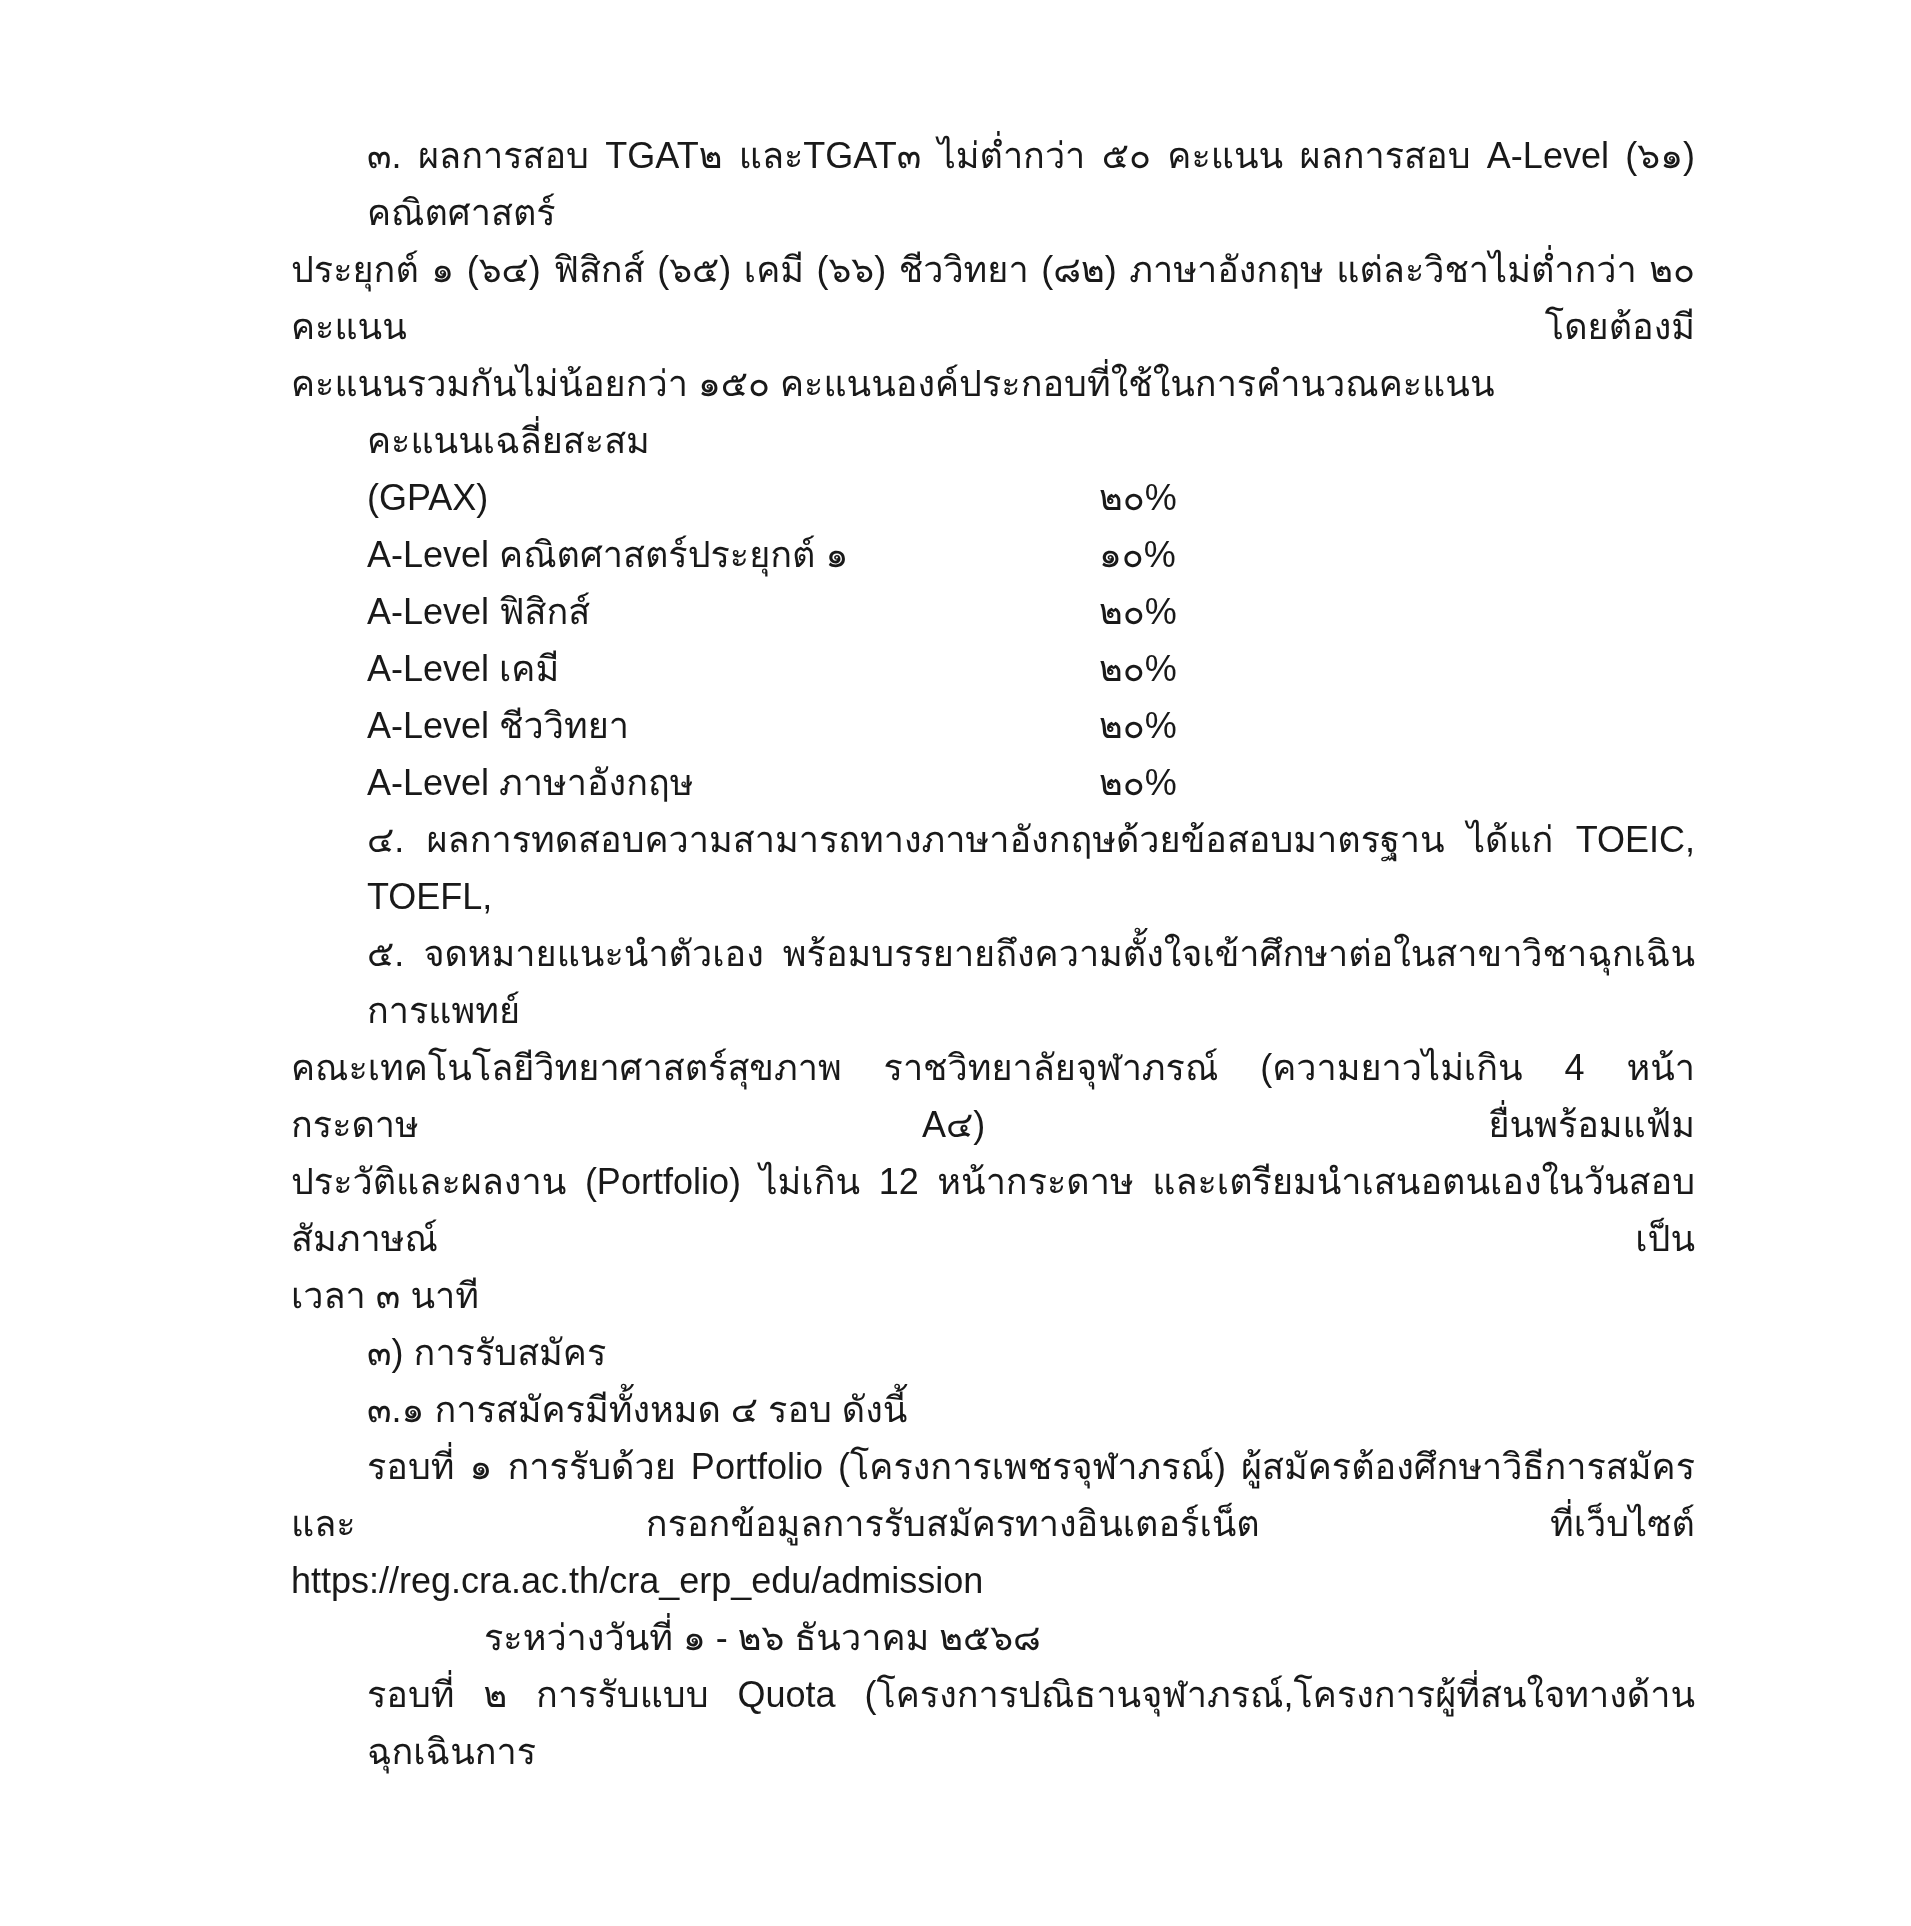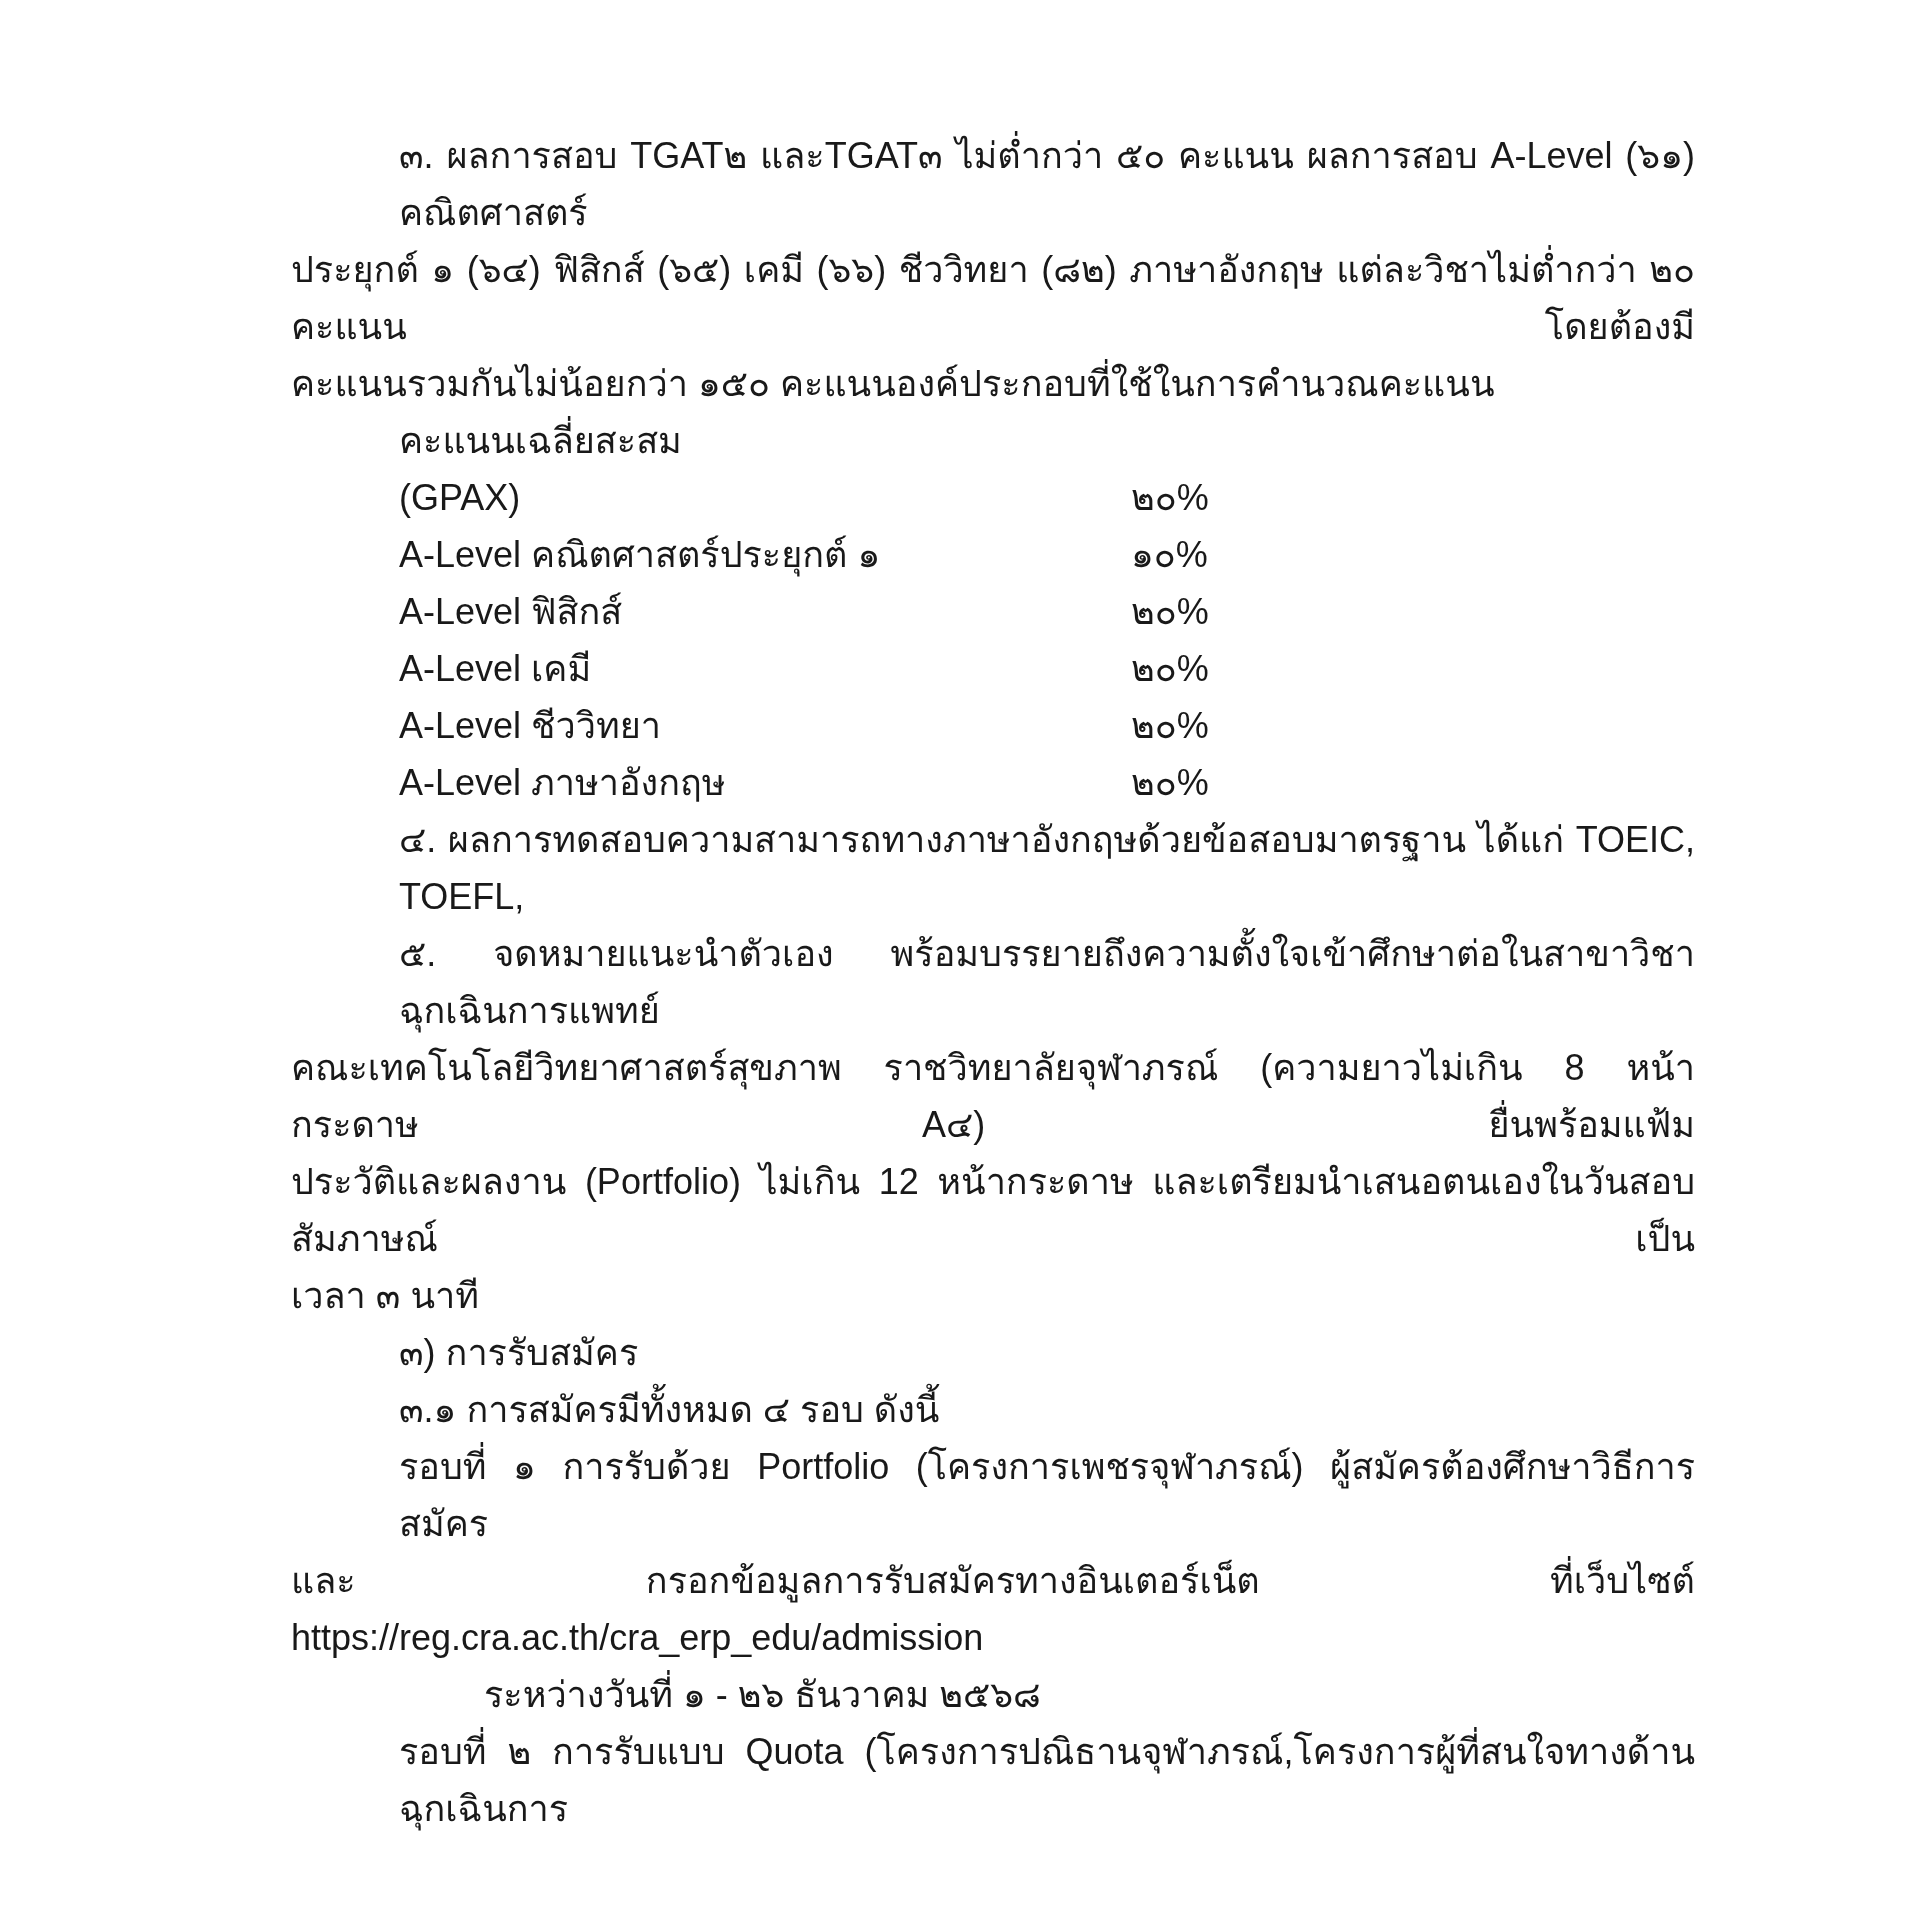--- a/index.html
+++ b/index.html
@@ -19,21 +19,21 @@
     font-size: 36px;
     line-height: 57px;
     overflow: hidden;
   }
   .doc-body { width: 100%; }
   .ln {
     position: relative;
     min-height: 57px;
     white-space: normal;
   }
-  .i1 { margin-left: 108px; }
+  .i1 { margin-left: 76px; }
   .i2 { margin-left: 193px; }
   .j  { text-align: justify; text-align-last: justify; }
   .b  { font-weight: normal; }
   .pct {
     position: absolute;
     left: 732px;
     top: 0;
   }
 </style>
 </head>
@@ -46,21 +46,21 @@
       <div class="ln"><span>คะแนนรวมกันไม่น้อยกว่า ๑๕๐ คะแนนองค์ประกอบที่ใช้ในการคำนวณคะแนน</span></div>
       <div class="ln i1"><span>คะแนนเฉลี่ยสะสม</span></div>
       <div class="ln i1"><span>(GPAX)</span><span class="pct">๒๐%</span></div>
       <div class="ln i1"><span>A-Level คณิตศาสตร์ประยุกต์ ๑</span><span class="pct">๑๐%</span></div>
       <div class="ln i1"><span>A-Level ฟิสิกส์</span><span class="pct">๒๐%</span></div>
       <div class="ln i1"><span>A-Level เคมี</span><span class="pct">๒๐%</span></div>
       <div class="ln i1"><span>A-Level ชีววิทยา</span><span class="pct">๒๐%</span></div>
       <div class="ln i1"><span>A-Level ภาษาอังกฤษ</span><span class="pct">๒๐%</span></div>
       <div class="ln i1 j"><span>๔. ผลการทดสอบความสามารถทางภาษาอังกฤษด้วยข้อสอบมาตรฐาน ได้แก่ TOEIC, TOEFL,</span></div>
       <div class="ln i1 j"><span>๕. จดหมายแนะนำตัวเอง พร้อมบรรยายถึงความตั้งใจเข้าศึกษาต่อในสาขาวิชาฉุกเฉินการแพทย์</span></div>
-      <div class="ln j"><span>คณะเทคโนโลยีวิทยาศาสตร์สุขภาพ ราชวิทยาลัยจุฬาภรณ์ (ความยาวไม่เกิน 8 หน้ากระดาษ A๔) ยื่นพร้อมแฟ้ม</span></div>
+      <div class="ln j"><span>คณะเทคโนโลยีวิทยาศาสตร์สุขภาพ ราชวิทยาลัยจุฬาภรณ์ (ความยาวไม่เกิน 4 หน้ากระดาษ A๔) ยื่นพร้อมแฟ้ม</span></div>
       <div class="ln j"><span>ประวัติและผลงาน (Portfolio) ไม่เกิน 12 หน้ากระดาษ และเตรียมนำเสนอตนเองในวันสอบสัมภาษณ์ เป็น</span></div>
       <div class="ln"><span>เวลา ๓ นาที</span></div>
       <div class="ln i1"><span class="b">๓) การรับสมัคร</span></div>
       <div class="ln i1"><span>๓.๑ การสมัครมีทั้งหมด ๔ รอบ ดังนี้</span></div>
       <div class="ln i1 j"><span class="b">รอบที่ ๑</span><span> การรับด้วย Portfolio (โครงการเพชรจุฬาภรณ์) ผู้สมัครต้องศึกษาวิธีการสมัคร</span></div>
       <div class="ln j"><span>และ กรอกข้อมูลการรับสมัครทางอินเตอร์เน็ต ที่เว็บไซต์ https://reg.cra.ac.th/cra_erp_edu/admission</span></div>
       <div class="ln i2"><span>ระหว่างวันที่ ๑ - ๒๖ ธันวาคม ๒๕๖๘</span></div>
       <div class="ln i1 j"><span class="b">รอบที่ ๒</span><span> การรับแบบ Quota (โครงการปณิธานจุฬาภรณ์,โครงการผู้ที่สนใจทางด้านฉุกเฉินการ</span></div>
     </div>
 </div>

